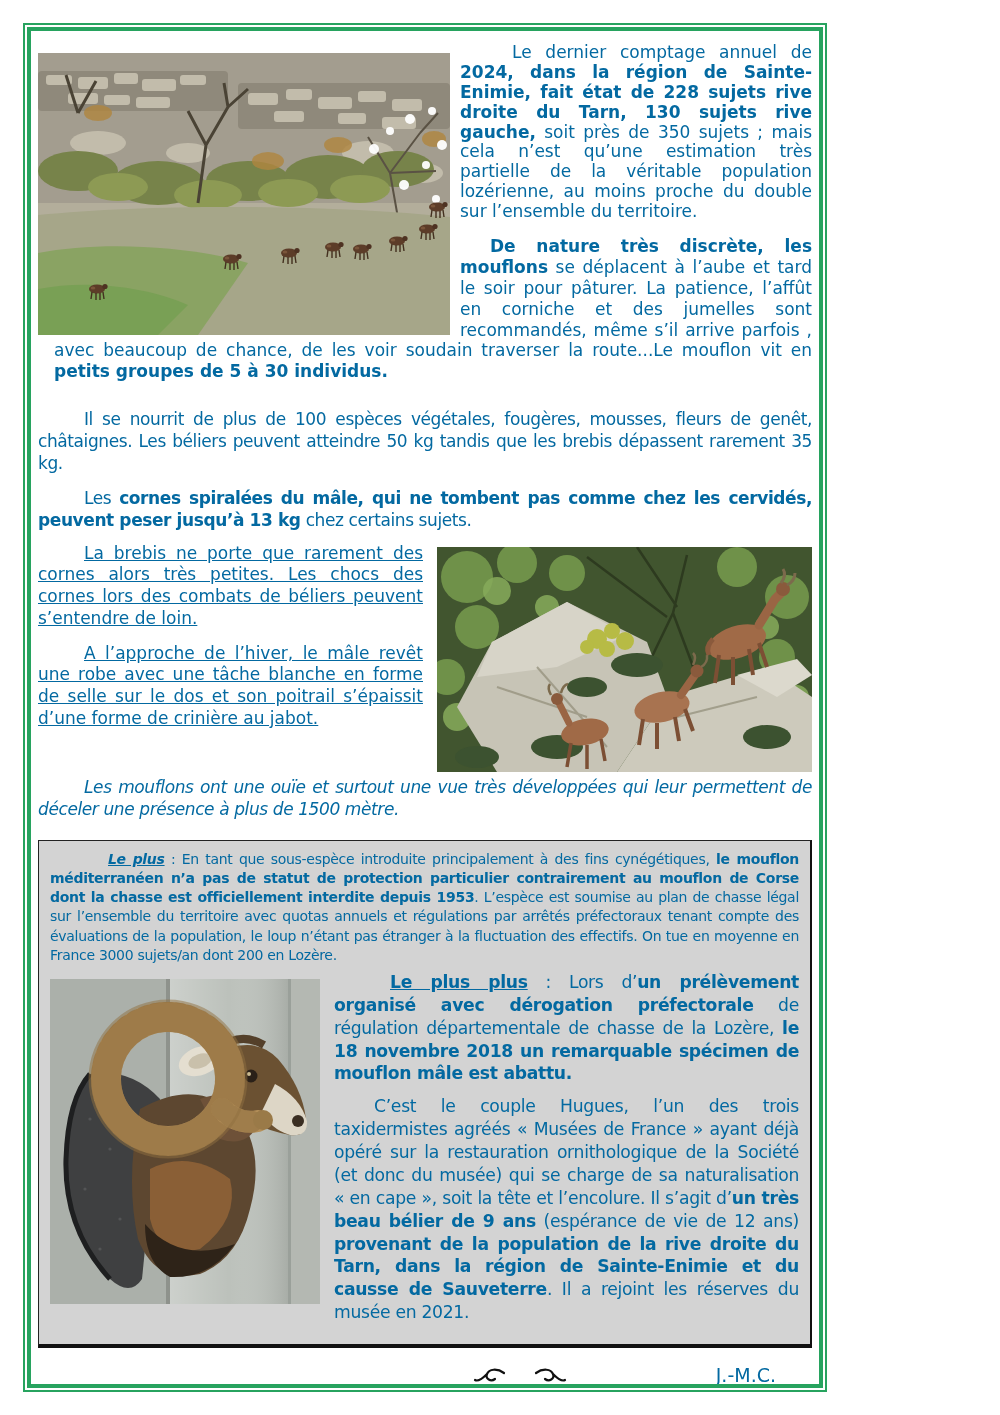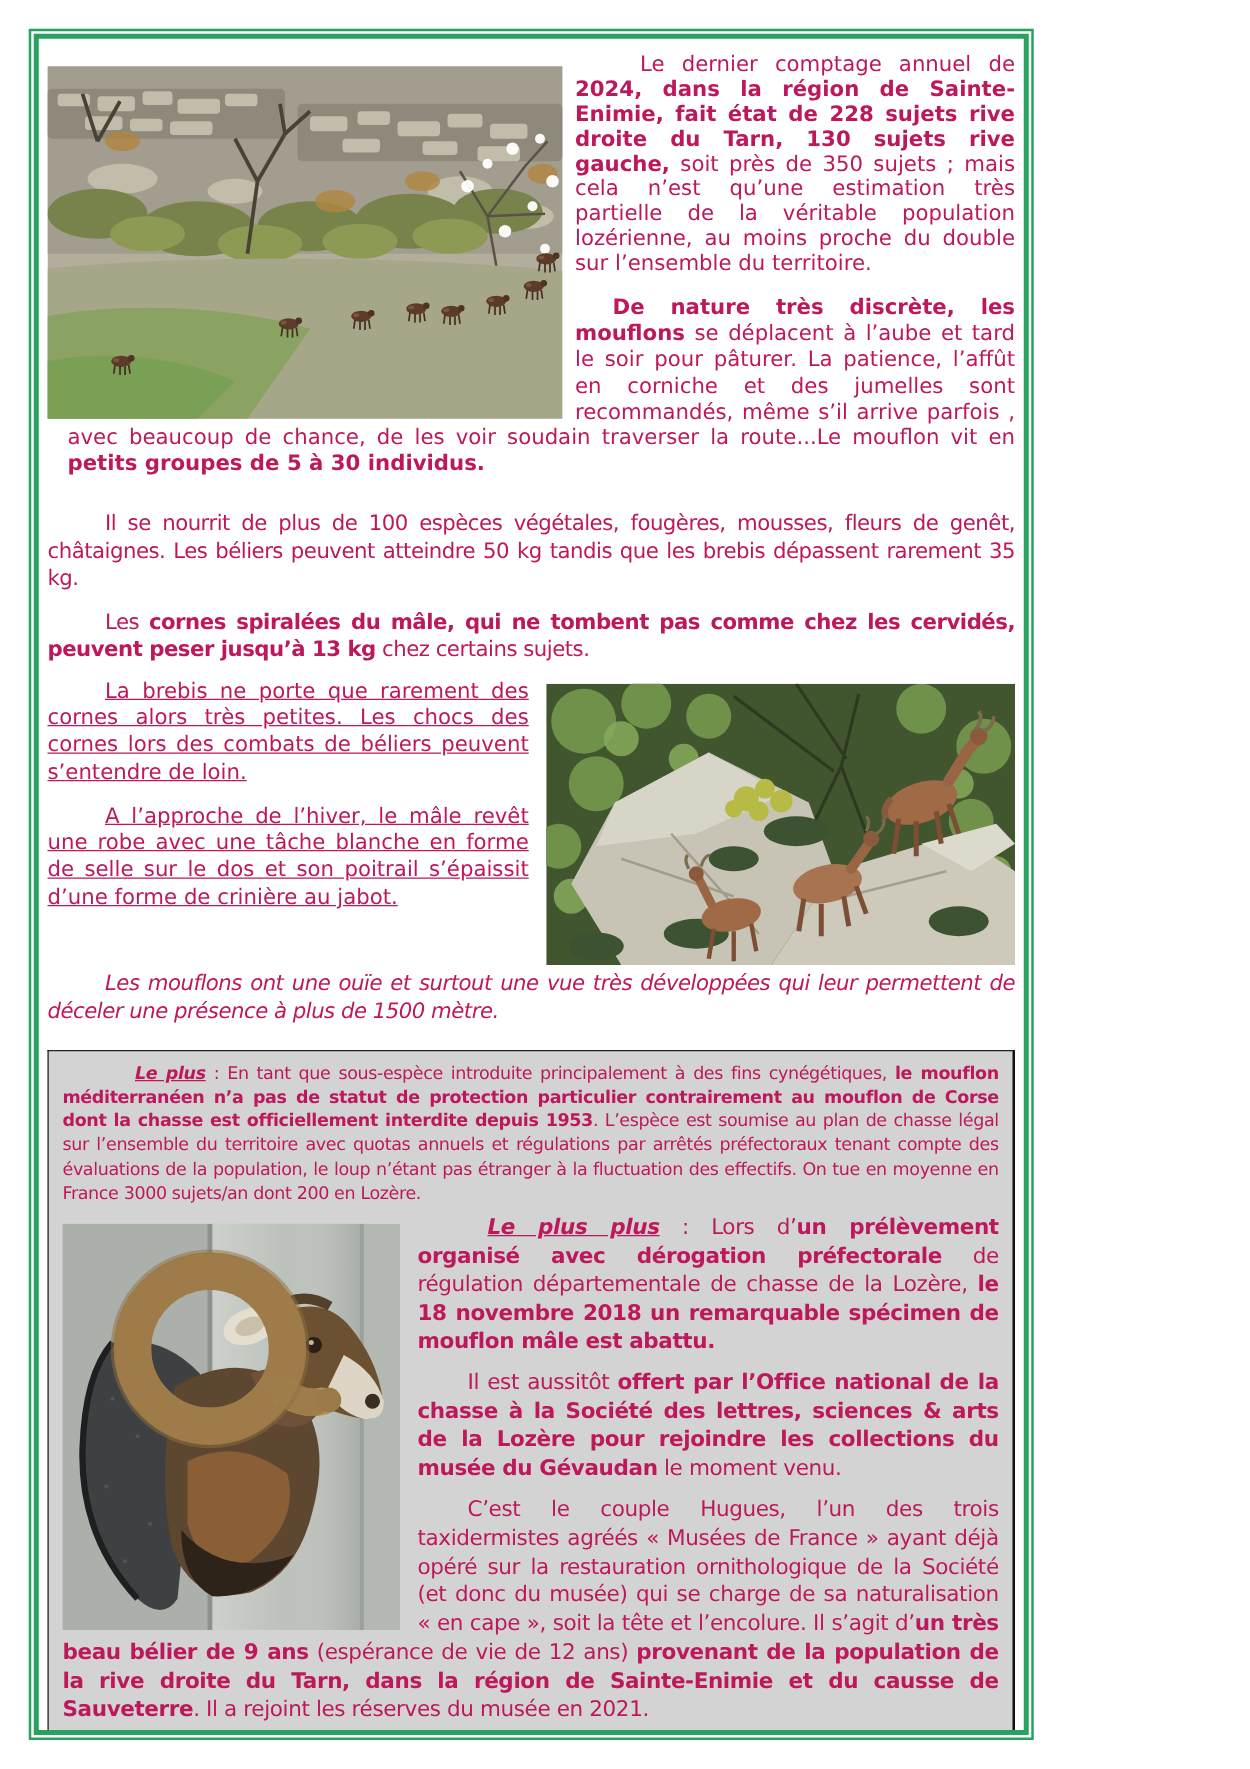--- a/index.html
+++ b/index.html
@@ -1,28 +1,28 @@
 <!DOCTYPE html>
 <html lang="fr"><head>
 <meta charset="utf-8">
 <style>
   html,body{margin:0;padding:0;background:#fff;}
   .sheet{
     width:850px;height:1415px;box-sizing:border-box;
     padding:23px;background:#fff;overflow:hidden;
-    font-family:"DejaVu Sans",sans-serif;color:#be185d;
+    font-family:"DejaVu Sans",sans-serif;color:#0369a1;
   }
   .frame-outer{border:2px solid #27a35f;padding:2px;height:100%;box-sizing:border-box;}
   .frame-inner{border:4px solid #27a35f;height:100%;box-sizing:border-box;padding:6px 7px 0 7px;overflow:hidden;}
 
   p{margin:0;text-align:justify;}
   .t{font-size:17px;line-height:1.17;}
   .b{font-weight:700;}
   .lead{font-weight:700;font-style:italic;text-decoration:underline;}
-  .lead2{font-style:italic;text-decoration:underline;font-weight:600;}
+  .lead2{text-decoration:underline;font-weight:600;}
 
   .intro{margin-top:6px;}
   .photo-herd{float:left;width:412px;height:282px;margin:10px 10px 4px 0;}
   .intro p{margin-bottom:14px;}
   .p1{text-indent:52px;}
   .p2{text-indent:30px;line-height:1.23;margin-left:16px;}
 
   .full{margin-top:12px;}
   .cond{letter-spacing:-0.4px;line-height:1.3;}
   .indent{text-indent:46px;}
@@ -286,21 +286,20 @@
         <path d="M172,130 Q188,146 208,142" stroke="#b5905a" stroke-width="22"></path>
         <path d="M172,130 Q188,146 208,142" stroke="#8a6a3c" stroke-width="22" stroke-dasharray="3 7" opacity="0.5"></path>
         <circle cx="118" cy="100" r="78" stroke="#8f6f40" stroke-width="3" opacity="0.5"></circle>
       </g>
       <circle cx="213" cy="141" r="10" fill="#9a7a48"></circle>
     </svg>
 
     <div class="boxcol">
       <p style="text-indent:56px;"><span class="lead2">Le plus plus</span><span> : Lors d’</span><span class="b">un prélèvement organisé avec dérogation préfectorale</span><span> de régulation départementale de chasse de la Lozère, </span><span class="b">le 18 novembre 2018 un remarquable spécimen de mouflon mâle est abattu.</span></p>
 
-      <p><span>Il est aussitôt </span><span class="b">offert par l’Office national de la chasse à la Société des lettres, sciences &amp; arts de la Lozère pour rejoindre les collections du musée du Gévaudan</span><span> le moment venu.</span></p>
 
       <p><span>C’est le couple Hugues, l’un des trois taxidermistes agréés « Musées de France » ayant déjà opéré sur la restauration ornithologique de la Société (et donc du musée) qui se charge de sa naturalisation « en cape », soit la tête et l’encolure. Il s’agit d’</span><span class="b">un très beau bélier de 9 ans</span><span>  (espérance de vie de 12 ans) </span><span class="b">provenant de la population de la rive droite du Tarn, dans la région de Sainte-Enimie et du causse de Sauveterre</span><span>. Il a rejoint les réserves du musée en 2021.</span></p>
     </div>
     <div style="clear:both;"></div>
   </section>
 
   <div class="footer">
     <div class="ornaments">
       <svg width="34" height="20" viewBox="0 0 34 20">
         <path d="M31,7 C24,2 16,3 14,8 C12,13 18,16 22,13 M14,8 C9,13 5,16 2,14" fill="none" stroke="#111" stroke-width="2.2" stroke-linecap="round"></path>

